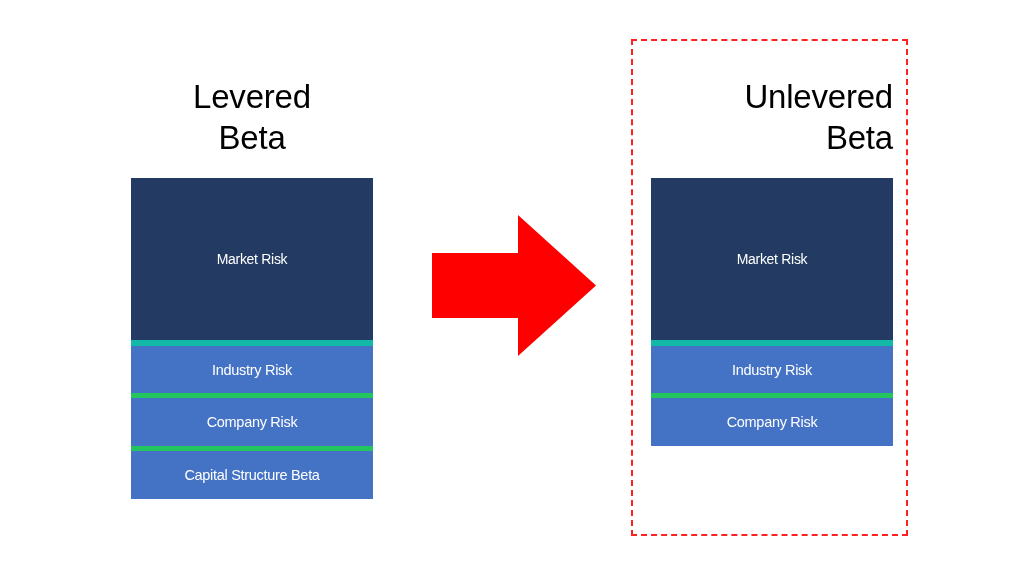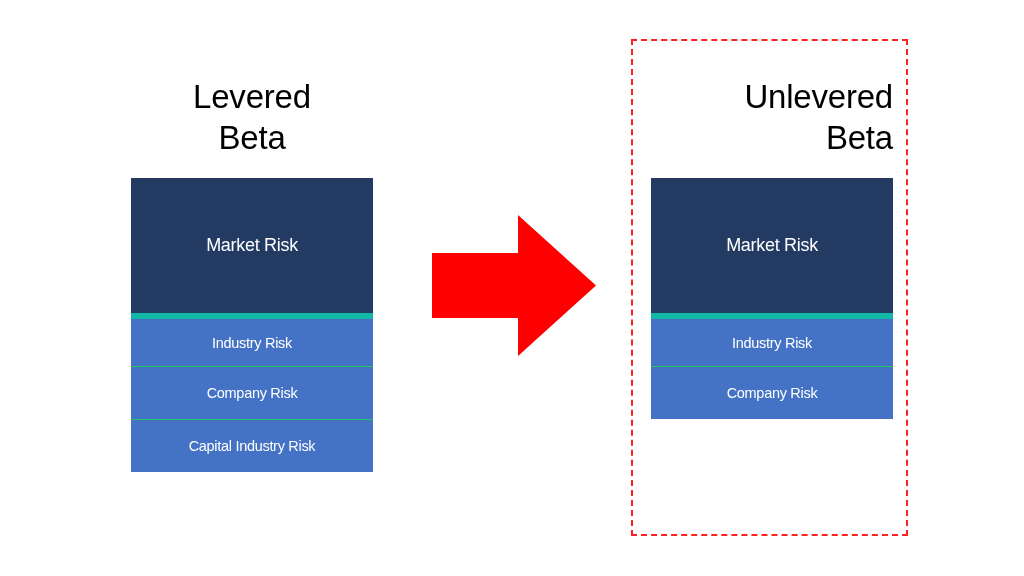--- a/index.html
+++ b/index.html
@@ -64,27 +64,27 @@
     justify-content: center;
     color: #ffffff;
     font-size: 14.5px;
     letter-spacing: -0.3px;
     text-align: center;
     position: relative;
   }
 
   .band.market {
     background: #233B63;
-    height: 135px;
-    font-size: 18px;
+    height: 162px;
+    font-size: 14px;
   }
   .band.sub {
     background: #4472C4;
     height: 53px;
-    border-top: 1px solid #22c55e;
+    border-top: 5px solid #22c55e;
   }
   .band.market + .band.sub {
     border-top: 6px solid #14b8a6;
   }
 
   
   .arrow {
     position: absolute;
     left: 430px;
     top: 205px;
@@ -97,21 +97,21 @@
 
 <div class="canvas">
 
   <div class="group-title left">Levered
 Beta</div>
 
   <div class="stack left">
     <div class="band market">Market Risk</div>
     <div class="band sub">Industry Risk</div>
     <div class="band sub">Company Risk</div>
-    <div class="band sub">Capital Industry Risk</div>
+    <div class="band sub">Capital Structure Beta</div>
   </div>
 
   <svg class="arrow" viewBox="0 0 168 145">
     <polygon points="2,40 88,40 88,2 166,72.5 88,143 88,105 2,105" fill="#FF0000"></polygon>
   </svg>
 
   <div class="highlight-box"></div>
 
   <div class="group-title right">Unlevered
 Beta</div>

